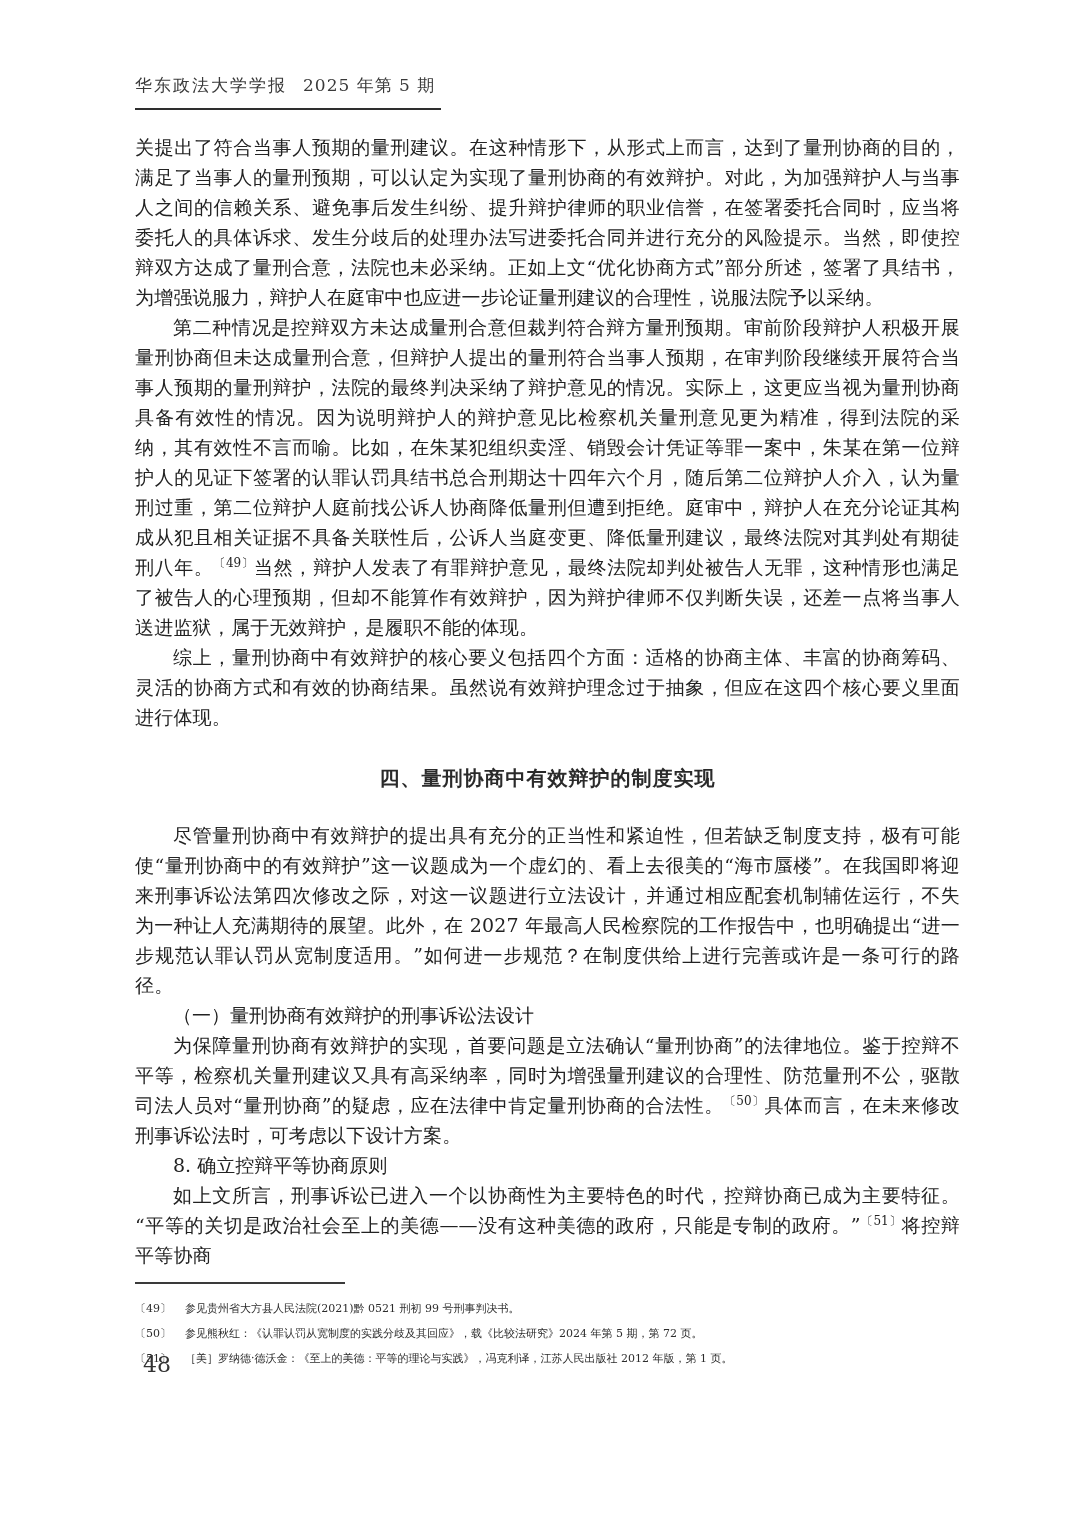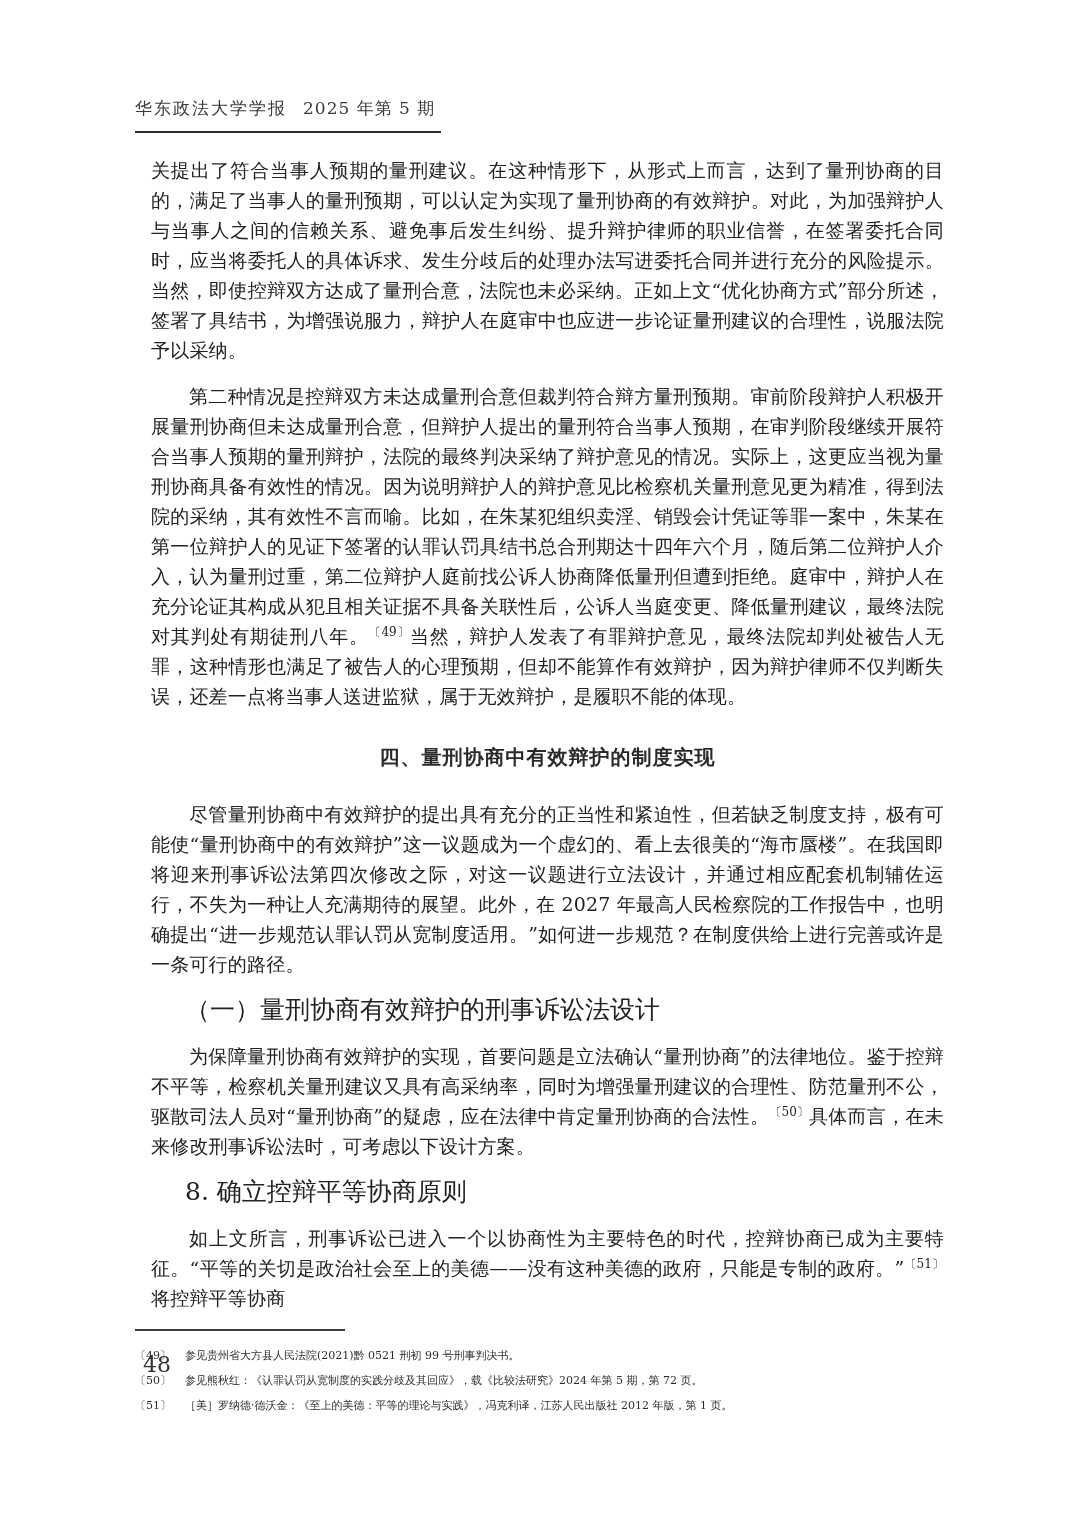--- a/index.html
+++ b/index.html
@@ -6,21 +6,21 @@
     margin: 0;
     padding: 0;
     background: #ffffff;
   }
   .page {
     position: relative;
     width: 1080px;
     height: 1528px;
     background: #ffffff;
     box-sizing: border-box;
-    padding: 97px 120px 0 135px;
+    padding: 74px 120px 0 135px;
     font-family: "DejaVu Serif", "Liberation Serif", serif;
     color: #222222;
     overflow: hidden;
   }
   .running-header {
     display: inline-block;
     font-size: 17px;
     letter-spacing: 2px;
     color: #3a3a3a;
     border-bottom: 2px solid #2e2e2e;
@@ -29,21 +29,21 @@
   }
   .running-header .issue {
     margin-left: 16px;
     letter-spacing: 1px;
   }
   .article-body {
     margin-top: 22px;
     width: 825px;
   }
   .article-body p {
-    margin: 16px;
+    margin: 0;
     font-size: 19px;
     line-height: 30px;
     text-align: justify;
     text-indent: 2em;
     letter-spacing: 0.2px;
   }
   .article-body p.no-indent {
     text-indent: 0;
   }
   .section-heading {
@@ -51,21 +51,21 @@
     font-family: "DejaVu Sans", "Liberation Sans", sans-serif;
     font-size: 20px;
     font-weight: bold;
     line-height: 32px;
     text-align: center;
     color: #2a2a2a;
     letter-spacing: 1px;
   }
   .sub-heading {
     margin: 0;
-    font-size: 25px;
+    font-size: 19px;
     font-weight: normal;
     line-height: 30px;
     text-indent: 2em;
     color: #222222;
   }
   sup.fn-ref {
     font-size: 12px;
     line-height: 0;
     vertical-align: super;
     letter-spacing: 0;
@@ -102,20 +102,21 @@
 
 <div class="page">
 
   <div class="running-header">
     <span>华东政法大学学报</span><span class="issue">2025 年第 5 期</span>
   </div>
 
   <div class="article-body">
     <p class="no-indent">关提出了符合当事人预期的量刑建议。在这种情形下，从形式上而言，达到了量刑协商的目的，满足了当事人的量刑预期，可以认定为实现了量刑协商的有效辩护。对此，为加强辩护人与当事人之间的信赖关系、避免事后发生纠纷、提升辩护律师的职业信誉，在签署委托合同时，应当将委托人的具体诉求、发生分歧后的处理办法写进委托合同并进行充分的风险提示。当然，即使控辩双方达成了量刑合意，法院也未必采纳。正如上文“优化协商方式”部分所述，签署了具结书，为增强说服力，辩护人在庭审中也应进一步论证量刑建议的合理性，说服法院予以采纳。</p>
     <p>第二种情况是控辩双方未达成量刑合意但裁判符合辩方量刑预期。审前阶段辩护人积极开展量刑协商但未达成量刑合意，但辩护人提出的量刑符合当事人预期，在审判阶段继续开展符合当事人预期的量刑辩护，法院的最终判决采纳了辩护意见的情况。实际上，这更应当视为量刑协商具备有效性的情况。因为说明辩护人的辩护意见比检察机关量刑意见更为精准，得到法院的采纳，其有效性不言而喻。比如，在朱某犯组织卖淫、销毁会计凭证等罪一案中，朱某在第一位辩护人的见证下签署的认罪认罚具结书总合刑期达十四年六个月，随后第二位辩护人介入，认为量刑过重，第二位辩护人庭前找公诉人协商降低量刑但遭到拒绝。庭审中，辩护人在充分论证其构成从犯且相关证据不具备关联性后，公诉人当庭变更、降低量刑建议，最终法院对其判处有期徒刑八年。<sup class="fn-ref">〔49〕</sup>当然，辩护人发表了有罪辩护意见，最终法院却判处被告人无罪，这种情形也满足了被告人的心理预期，但却不能算作有效辩护，因为辩护律师不仅判断失误，还差一点将当事人送进监狱，属于无效辩护，是履职不能的体现。</p>
+    <p>综上，量刑协商中有效辩护的核心要义包括四个方面：适格的协商主体、丰富的协商筹码、灵活的协商方式和有效的协商结果。虽然说有效辩护理念过于抽象，但应在这四个核心要义里面进行体现。</p>
 
     <h2 class="section-heading">四、量刑协商中有效辩护的制度实现</h2>
 
     <p>尽管量刑协商中有效辩护的提出具有充分的正当性和紧迫性，但若缺乏制度支持，极有可能使“量刑协商中的有效辩护”这一议题成为一个虚幻的、看上去很美的“海市蜃楼”。在我国即将迎来刑事诉讼法第四次修改之际，对这一议题进行立法设计，并通过相应配套机制辅佐运行，不失为一种让人充满期待的展望。此外，在 2027 年最高人民检察院的工作报告中，也明确提出“进一步规范认罪认罚从宽制度适用。”如何进一步规范？在制度供给上进行完善或许是一条可行的路径。</p>
 
     <h3 class="sub-heading">（一）量刑协商有效辩护的刑事诉讼法设计</h3>
 
     <p>为保障量刑协商有效辩护的实现，首要问题是立法确认“量刑协商”的法律地位。鉴于控辩不平等，检察机关量刑建议又具有高采纳率，同时为增强量刑建议的合理性、防范量刑不公，驱散司法人员对“量刑协商”的疑虑，应在法律中肯定量刑协商的合法性。<sup class="fn-ref">〔50〕</sup>具体而言，在未来修改刑事诉讼法时，可考虑以下设计方案。</p>
 
     <h4 class="sub-heading">8. 确立控辩平等协商原则</h4>

